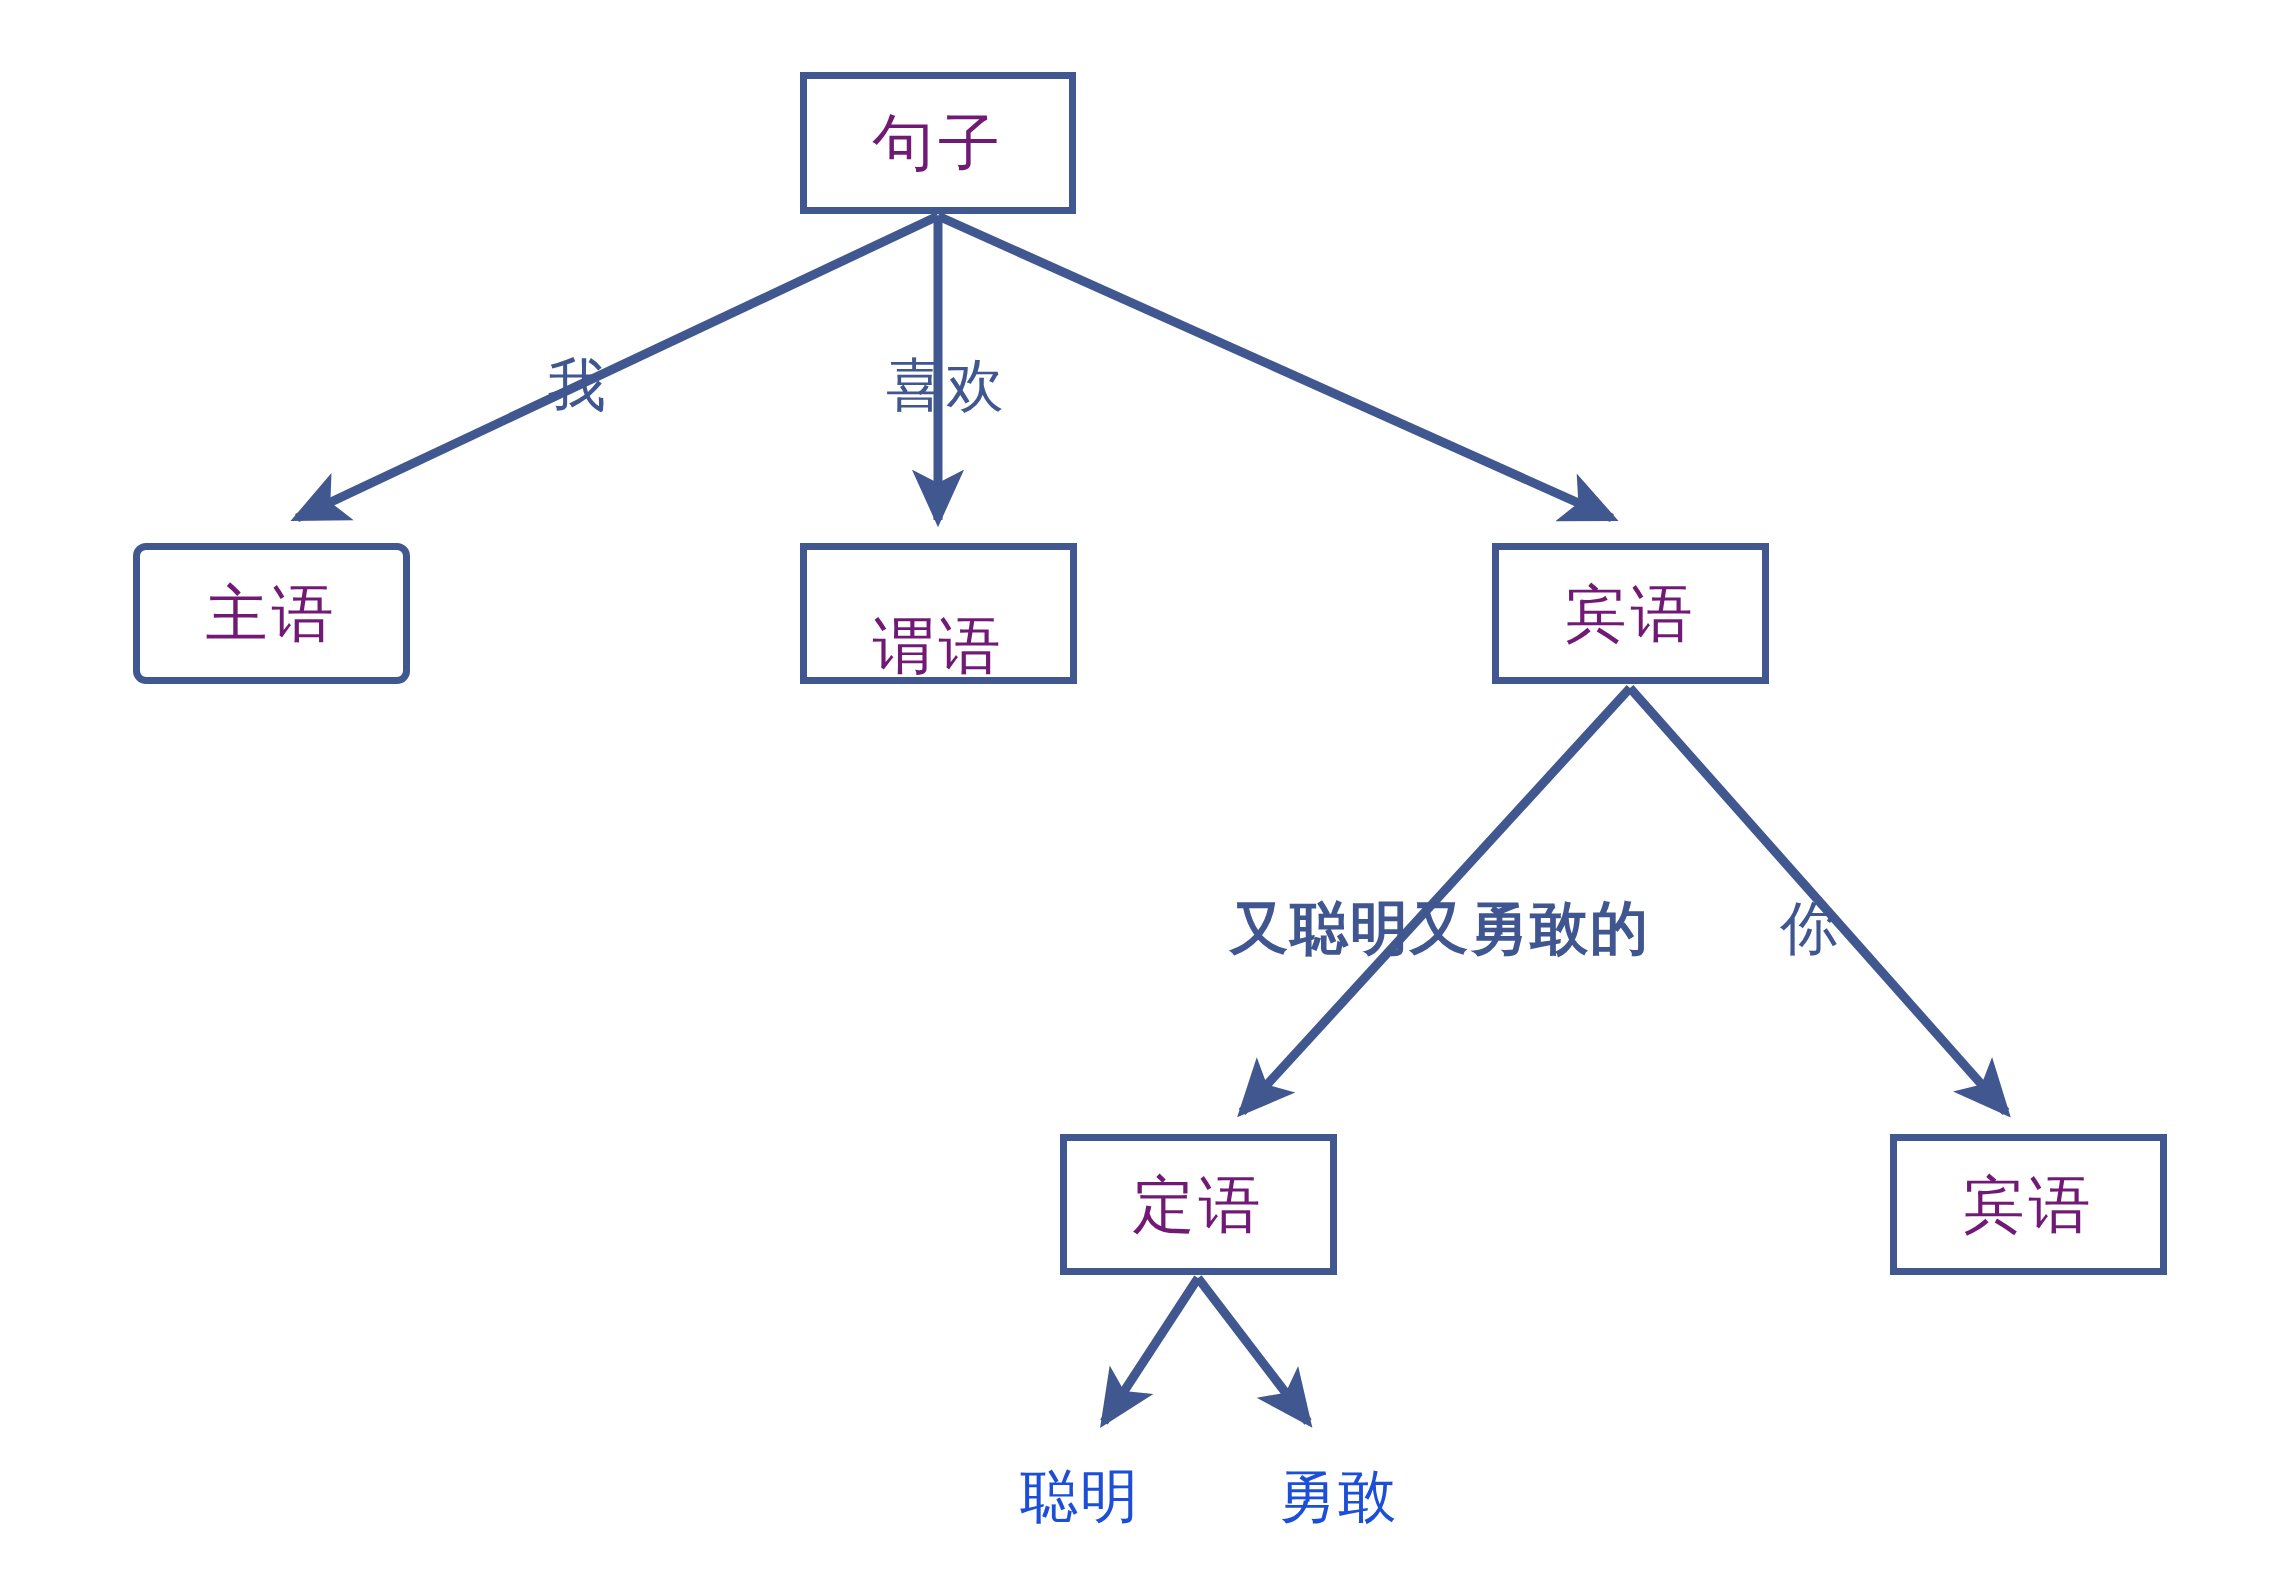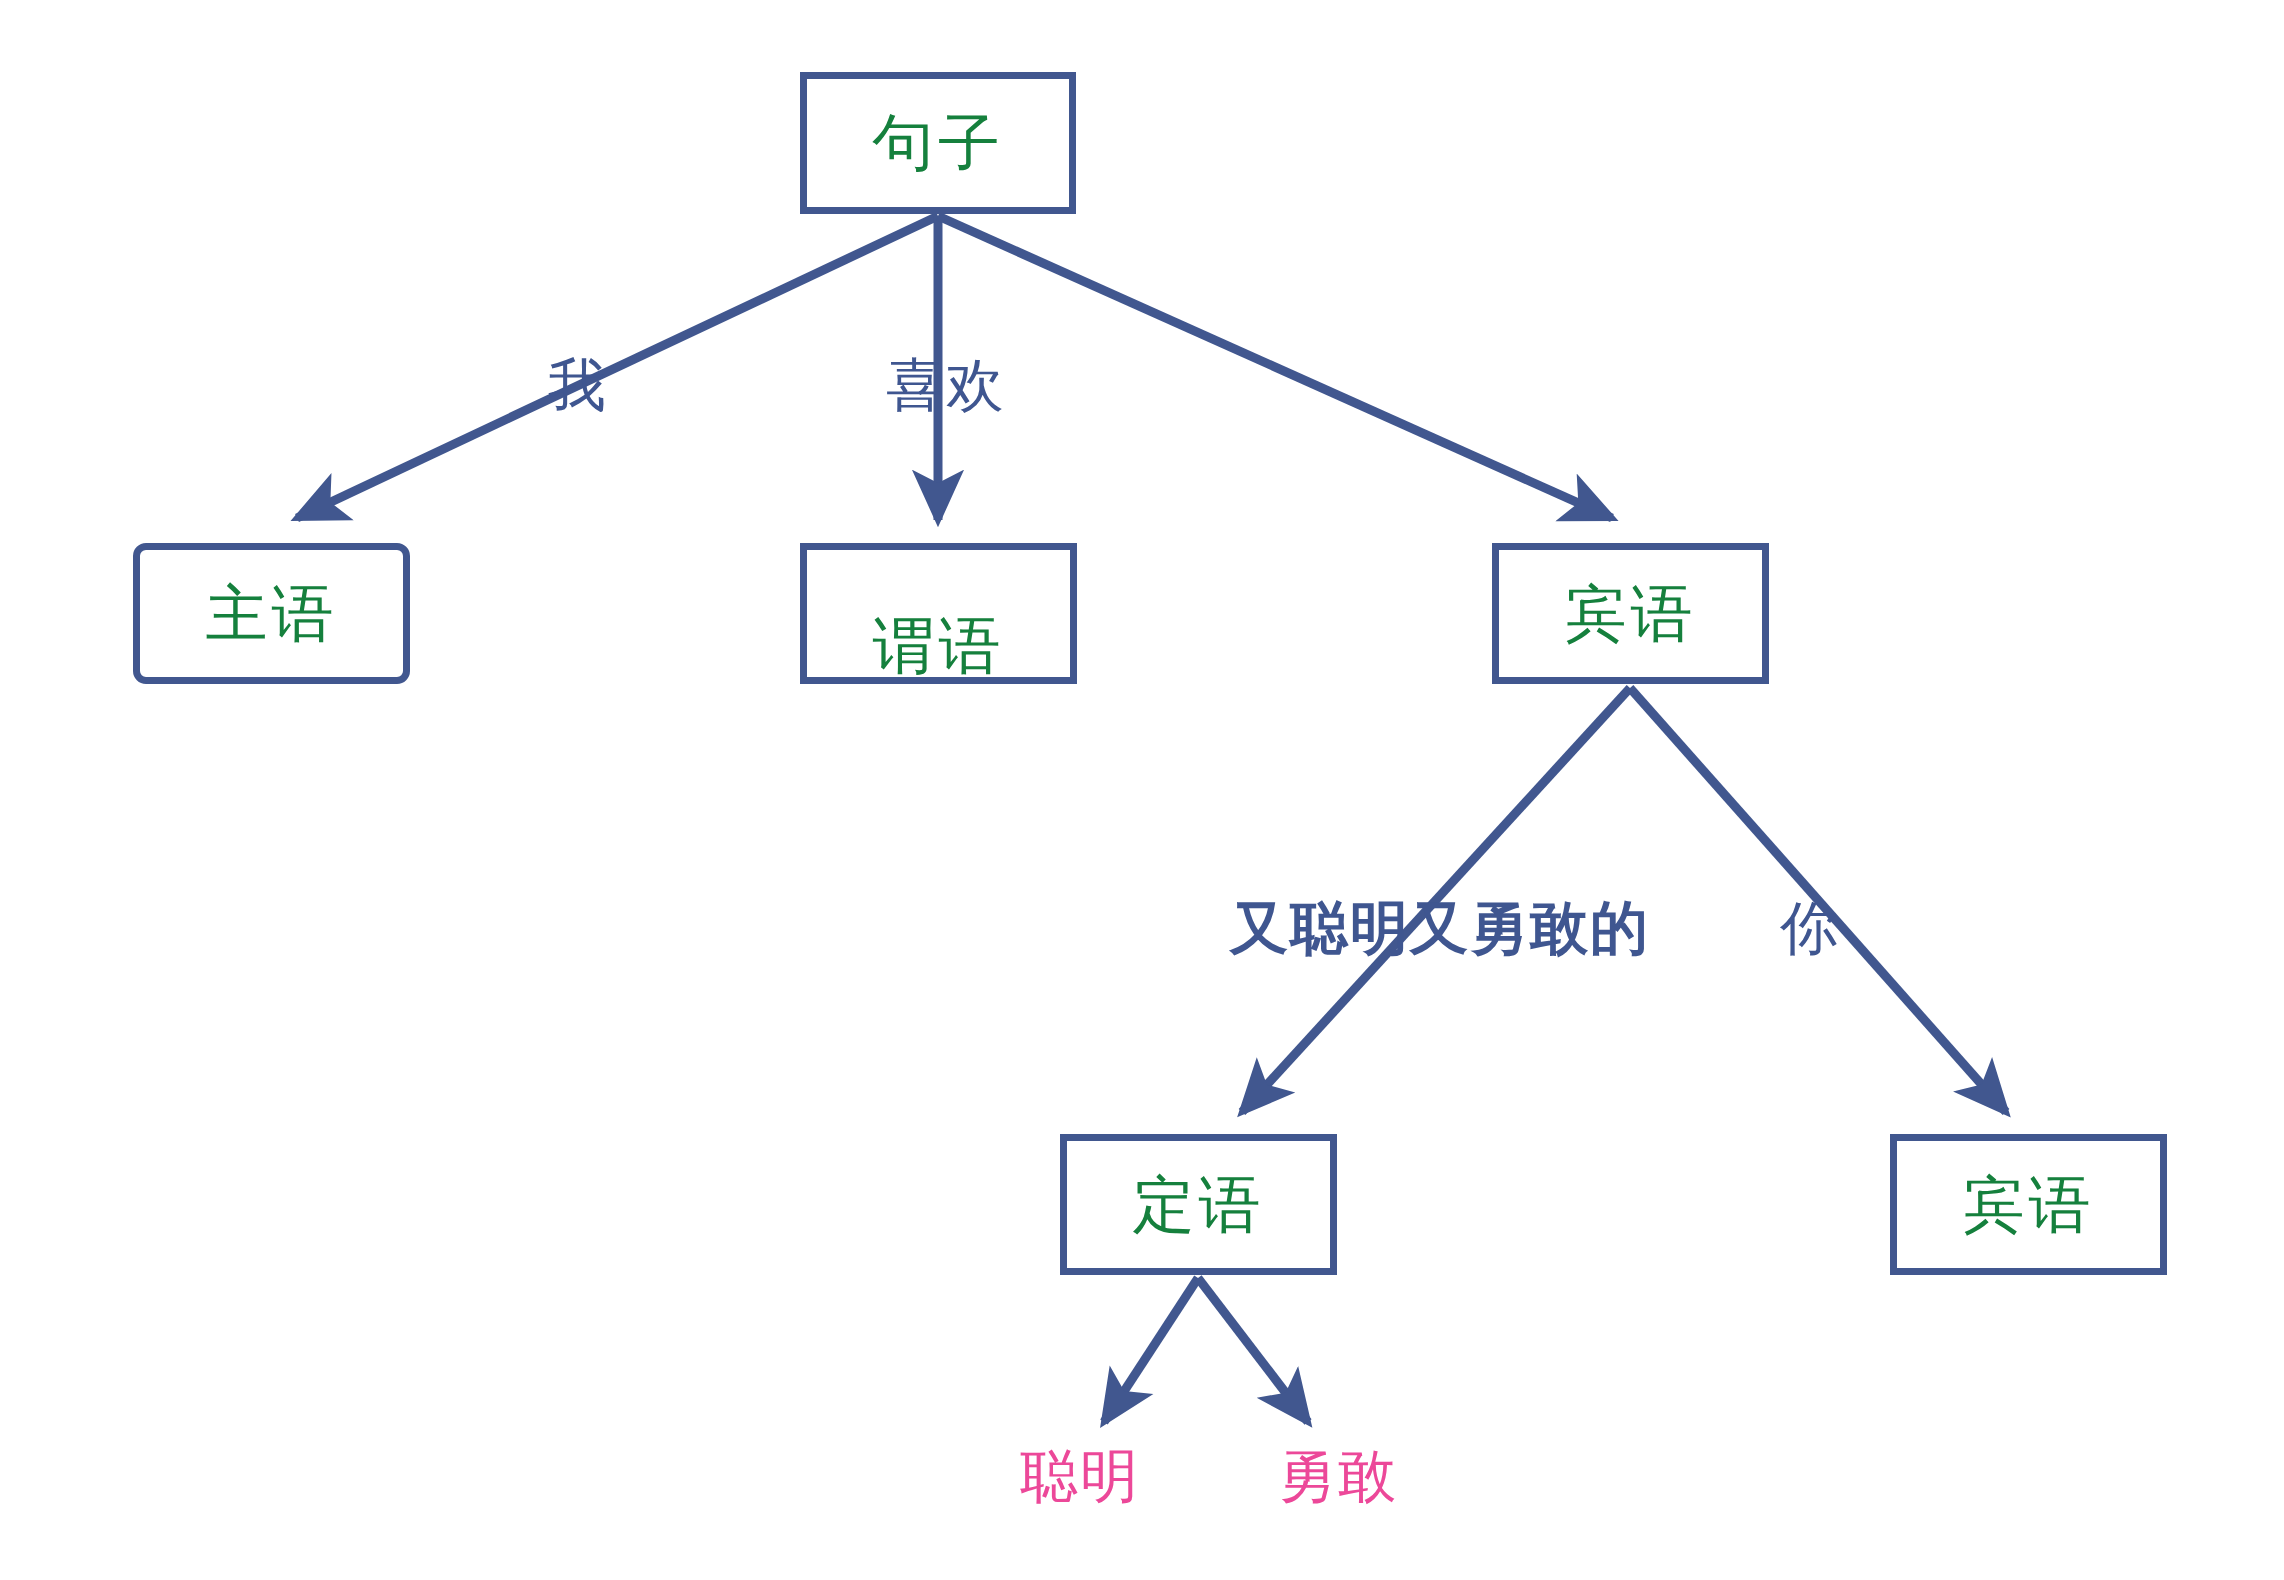--- a/index.html
+++ b/index.html
@@ -27,46 +27,47 @@
   .node-box {
     position: absolute;
     box-sizing: border-box;
     border: 7px solid #41578f;
     background: #ffffff;
     display: flex;
     align-items: center;
     justify-content: center;
   }
   .node-label {
-    color: #15803d;
+    color: #701a75;
     font-size: 62px;
     line-height: 1;
     letter-spacing: 4px;
     white-space: nowrap;
     user-select: none;
   }
   .edge-label {
     position: absolute;
     color: #3f5690;
     font-size: 58px;
     line-height: 1;
     letter-spacing: 2px;
     white-space: nowrap;
     transform: translate(-50%, -50%);
     user-select: none;
   }
   .leaf-label {
     position: absolute;
-    color: #ec4899;
+    color: #1d4ed8;
     font-size: 58px;
     line-height: 1;
     letter-spacing: 2px;
     white-space: nowrap;
     transform: translate(-50%, -50%);
     user-select: none;
+    margin-top: 20px;
   }
 </style>
 </head>
 <body>
 
 <div id="canvas">
 
   <svg id="tree-svg" viewBox="0 0 2284 1580" xmlns="http://www.w3.org/2000/svg">
     <defs>
       <marker id="arrowhead" markerWidth="7" markerHeight="7" refX="5.6" refY="3.2" orient="auto" markerUnits="strokeWidth">

